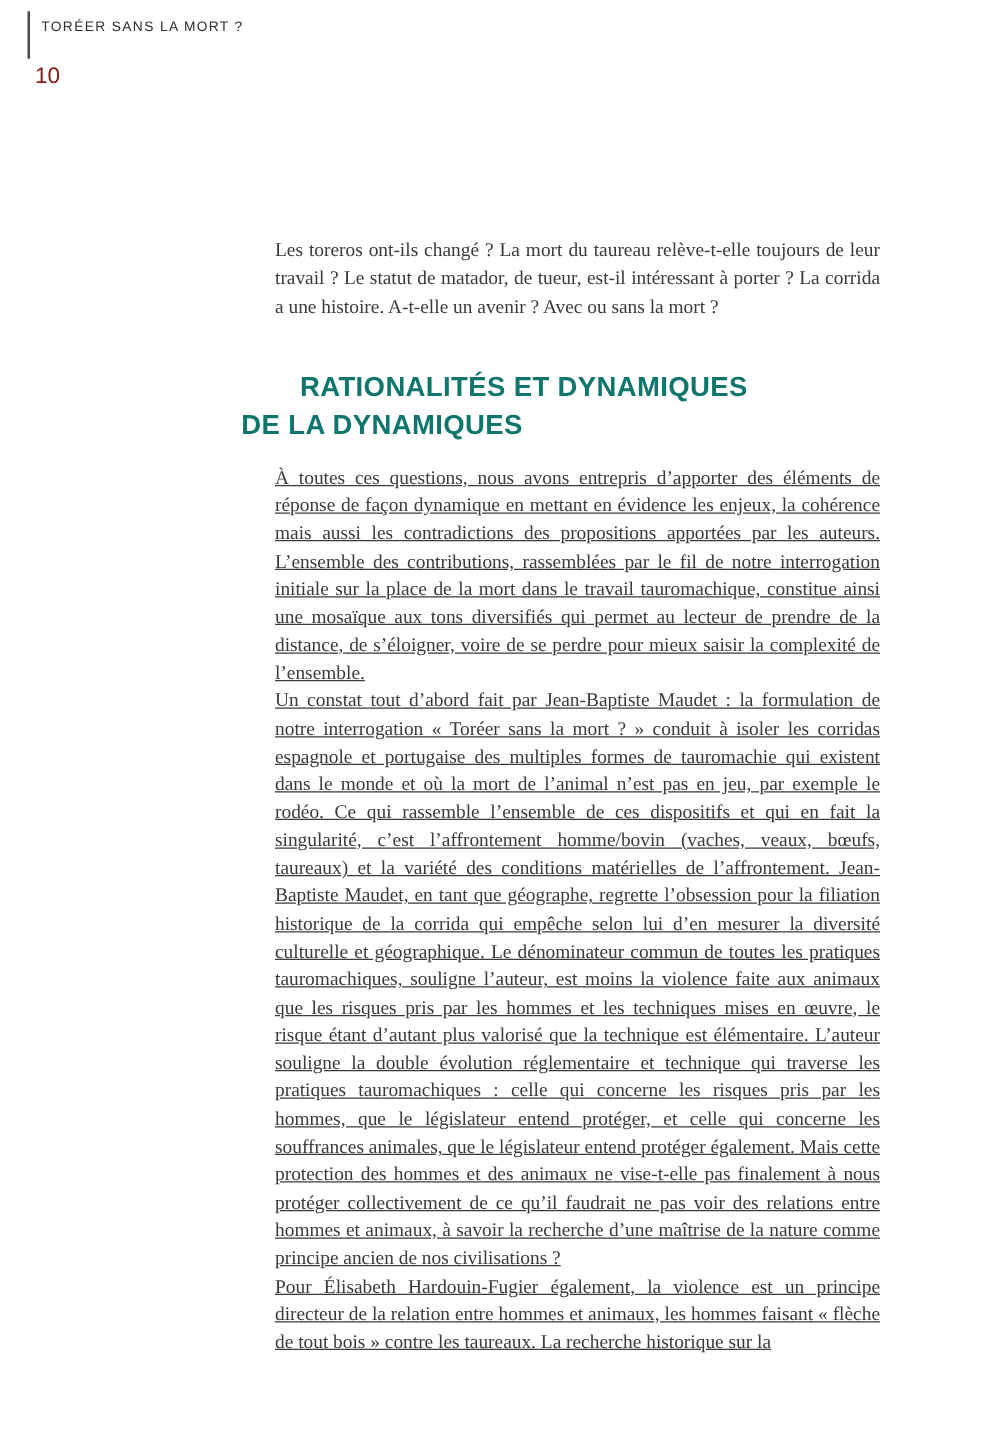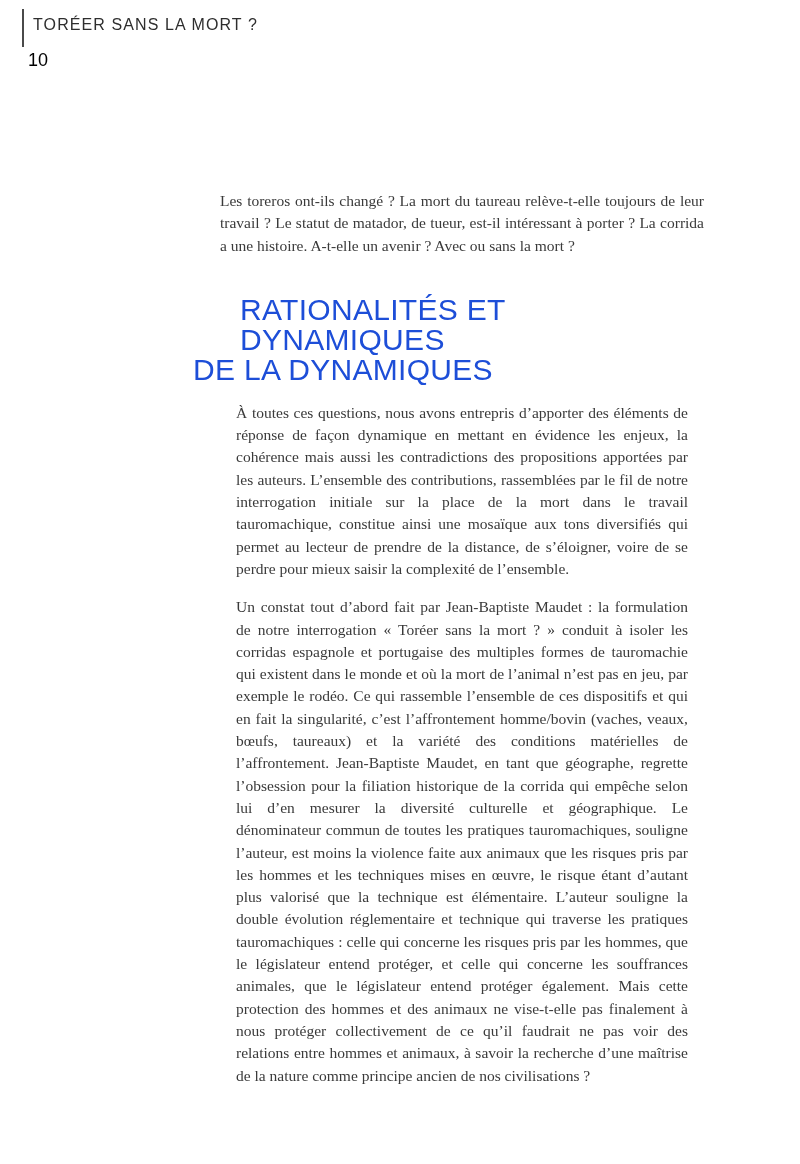--- a/index.html
+++ b/index.html
@@ -18,58 +18,59 @@
     top: 9px;
     width: 2px;
     height: 38px;
     background: #4a4a4a;
   }
   .running-title {
     position: absolute;
     left: 33px;
     top: 16px;
     font-family: "Liberation Sans", sans-serif;
-    font-size: 16px;
+    font-size: 11px;
     letter-spacing: 1.1px;
     color: #2e2e2e;
   }
   .page-number {
     position: absolute;
     left: 28px;
     top: 50px;
     font-family: "Liberation Sans", sans-serif;
     font-size: 18px;
-    color: #000000;
+    color: #7f1d1d;
   }
   .content {
     position: absolute;
     left: 220px;
     top: 190px;
     width: 484px;
     color: #3a3a3a;
     font-size: 15.5px;
     line-height: 22.3px;
   }
   .intro {
     text-align: justify;
   }
   .section-heading {
     margin-top: 38px;
     font-family: "Liberation Sans", sans-serif;
-    font-weight: 400;
-    color: #1d4ed8;
-    font-size: 30px;
+    font-weight: 700;
+    color: #0f766e;
+    font-size: 22px;
     line-height: 30px;
     letter-spacing: 0.3px;
   }
   .h-line1 { display: block; margin-left: 20px; }
   .h-line2 { display: block; margin-left: -27px; }
   .body-para {
     text-align: justify;
-    margin: 16px;
+    margin: 0;
+    text-decoration: underline;
   }
   .body-para.first { margin-top: 17px; }
 </style>
 </head>
 <body>
 
 <div class="page">
 
   <div class="header-rule"></div>
 
@@ -83,16 +84,17 @@
 
     <h2 class="section-heading">
       <span class="h-line1">RATIONALITÉS ET DYNAMIQUES</span>
       <span class="h-line2">DE LA DYNAMIQUES</span>
     </h2>
 
     <p class="body-para first">À toutes ces questions, nous avons entrepris d’apporter des éléments de réponse de façon dynamique en mettant en évidence les enjeux, la cohérence mais aussi les contradictions des propositions apportées par les auteurs. L’ensemble des contributions, rassemblées par le fil de notre interrogation initiale sur la place de la mort dans le travail tauromachique, constitue ainsi une mosaïque aux tons diversifiés qui permet au lecteur de prendre de la distance, de s’éloigner, voire de se perdre pour mieux saisir la complexité de l’ensemble.</p>
 
     <p class="body-para">Un constat tout d’abord fait par Jean-Baptiste Maudet : la formulation de notre interrogation « Toréer sans la mort ? » conduit à isoler les corridas espagnole et portugaise des multiples formes de tauromachie qui existent dans le monde et où la mort de l’animal n’est pas en jeu, par exemple le rodéo. Ce qui rassemble l’ensemble de ces dispositifs et qui en fait la singularité, c’est l’affrontement homme/bovin (vaches, veaux, bœufs, taureaux) et la variété des conditions matérielles de l’affrontement. Jean-Baptiste Maudet, en tant que géographe, regrette l’obsession pour la filiation historique de la corrida qui empêche selon lui d’en mesurer la diversité culturelle et géographique. Le dénominateur commun de toutes les pratiques tauromachiques, souligne l’auteur, est moins la violence faite aux animaux que les risques pris par les hommes et les techniques mises en œuvre, le risque étant d’autant plus valorisé que la technique est élémentaire. L’auteur souligne la double évolution réglementaire et technique qui traverse les pratiques tauromachiques : celle qui concerne les risques pris par les hommes, que le législateur entend protéger, et celle qui concerne les souffrances animales, que le législateur entend protéger également. Mais cette protection des hommes et des animaux ne vise-t-elle pas finalement à nous protéger collectivement de ce qu’il faudrait ne pas voir des relations entre hommes et animaux, à savoir la recherche d’une maîtrise de la nature comme principe ancien de nos civilisations ?</p>
 
+    <p class="body-para">Pour Élisabeth Hardouin-Fugier également, la violence est un principe directeur de la relation entre hommes et animaux, les hommes faisant « flèche de tout bois » contre les taureaux. La recherche historique sur la</p>
 
   </main>
 
 </div>
 
 </body></html>

